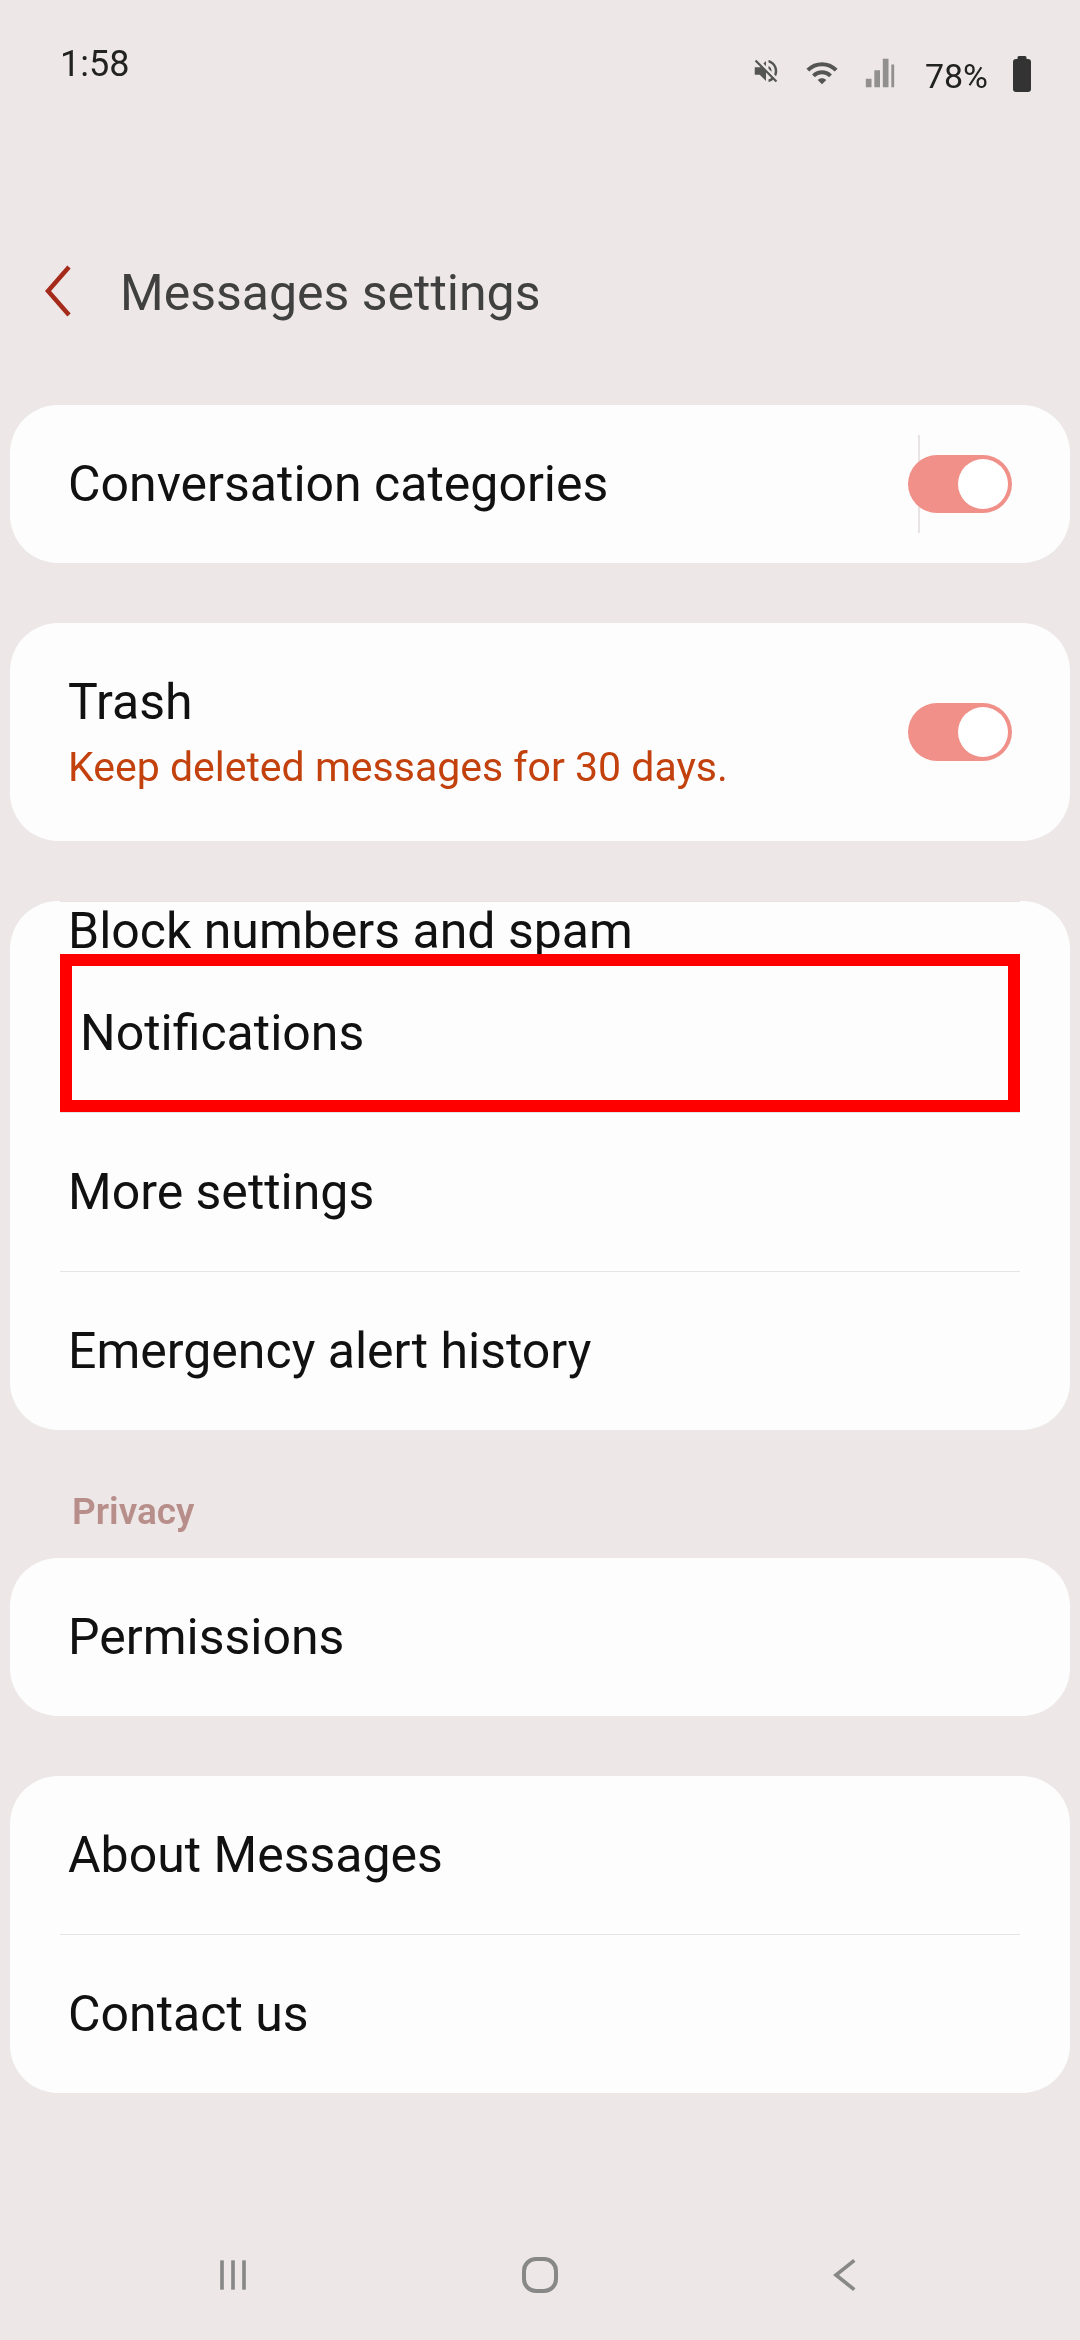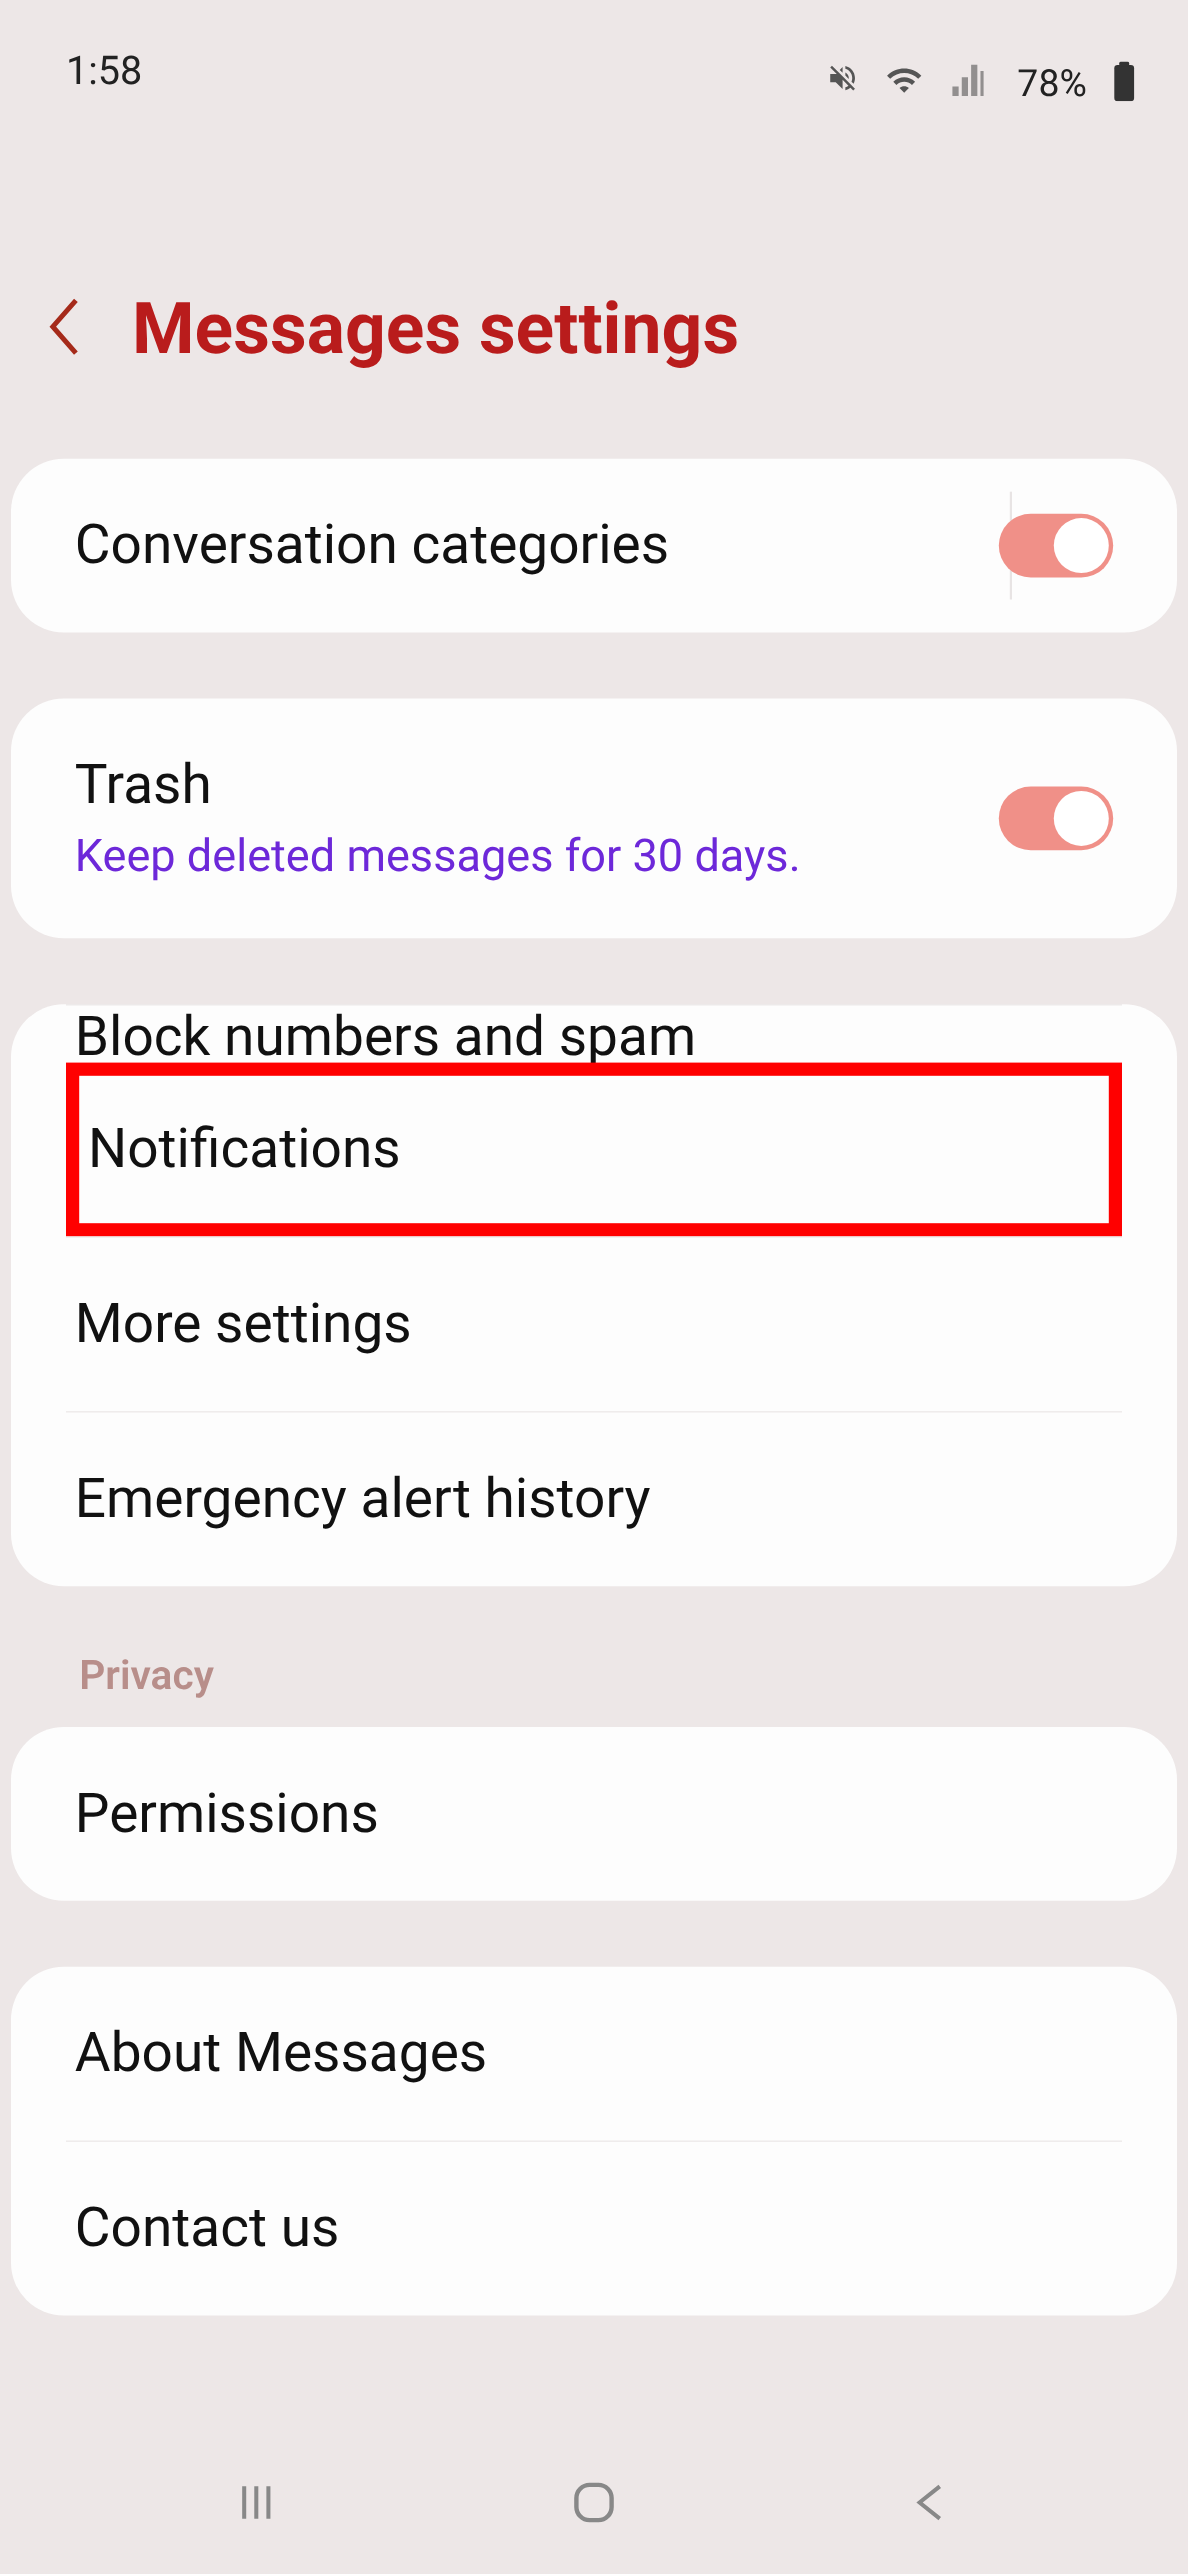--- a/index.html
+++ b/index.html
@@ -38,23 +38,23 @@
       display: flex;
       align-items: center;
       padding: 145px 40px 80px 40px;
       gap: 40px;
     }
     .back-icon {
       color: #a52a1a;
       width: 40px;
     }
     .header-title {
-      font-size: 65px;
-      font-weight: 700;
-      color: #b91c1c;
+      font-size: 50px;
+      font-weight: 400;
+      color: #404040;
     }
     .card {
       background: #fdfdfd;
       border-radius: 48px;
       margin: 0 10px 60px 10px;
     }
     .row {
       display: flex;
       align-items: center;
       justify-content: space-between;
@@ -70,21 +70,21 @@
     .row-inner-border.row {
       padding-left: 8px;
       padding-right: 8px;
     }
     .row-title {
       font-size: 50px;
       color: #111;
     }
     .row-sub {
       font-size: 41px;
-      color: #6d28d9;
+      color: #c2410c;
       margin-top: 12px;
     }
     .row-text {
       display: flex;
       flex-direction: column;
     }
     .toggle {
       width: 104px;
       height: 58px;
       border-radius: 40px;

